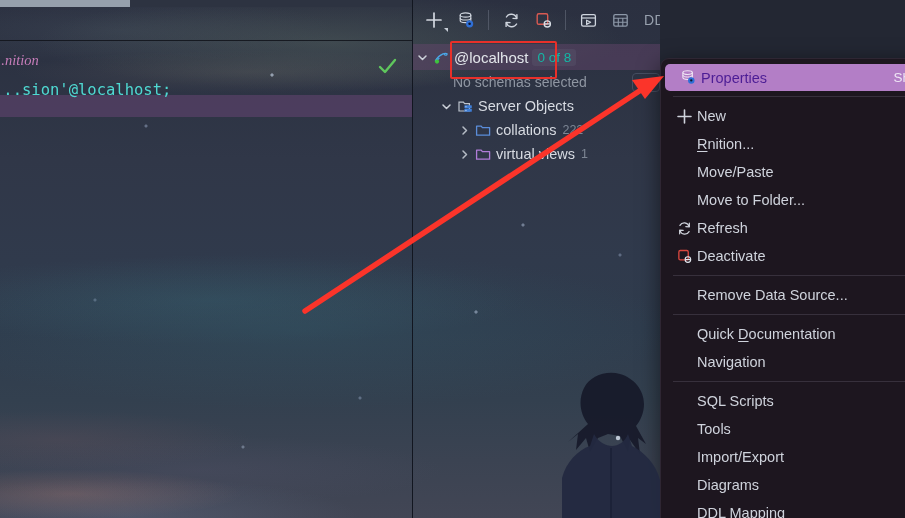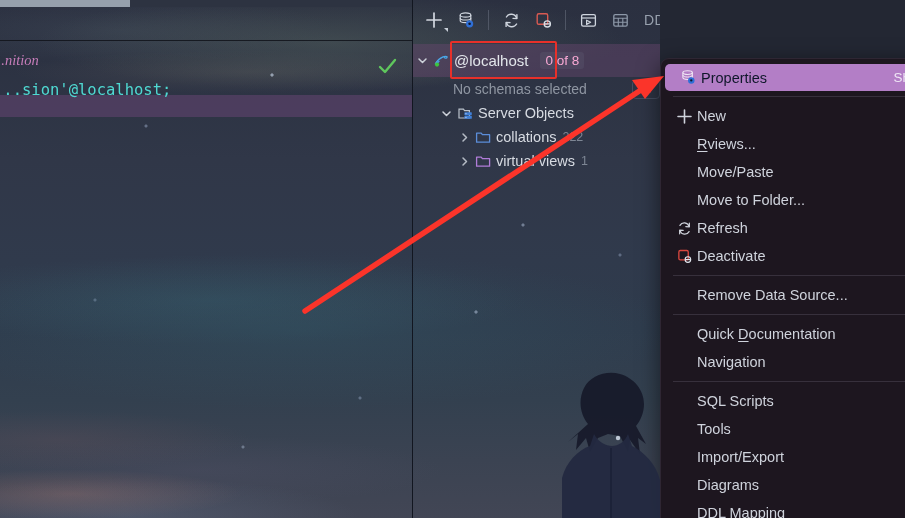--- a/index.html
+++ b/index.html
@@ -109,24 +109,24 @@
   }
 
   
   #db-tree{position:absolute;left:0;top:44px;width:247px;}
   .row{position:relative;height:24px;display:flex;align-items:center;font-size:14.5px;color:#d7dbe2;}
   .row .chev{width:18px;display:flex;align-items:center;justify-content:center;color:#aeb4bf;font-size:11px;}
   .row .ic{width:20px;display:flex;align-items:center;justify-content:center;margin-right:3px;}
   .row .label{white-space:nowrap;}
   .row .count{color:#7d8694;font-size:12.5px;margin-left:6px;}
 
-  #row-localhost{background:rgba(104,72,110,.45);height:33px;}
+  #row-localhost{background:rgba(104,72,110,.45);height:26px;}
   #row-localhost .label{font-size:15px;color:#e2e5ea;}
   #row-localhost .badge{
-    margin-left:12px;color:#f9a8d4;font-size:13.5px;
+    margin-left:4px;color:#14b8a6;font-size:13.5px;
     background:rgba(120,126,140,.16);border-radius:3px;padding:1px 5px;
   }
   #row-noschemas{
     position:relative;height:24px;display:flex;align-items:center;
     padding-left:40px;color:#8f96a2;font-size:14px;justify-content:space-between;
   }
   #row-noschemas .dots-btn{
     margin-left:8px;border:1px solid #454e61;border-radius:4px;
     width:26px;height:17px;display:flex;align-items:center;justify-content:center;
     color:#7f8794;font-size:11px;letter-spacing:1.5px;line-height:8px;
@@ -146,21 +146,21 @@
     position:relative;height:28px;display:flex;align-items:center;
     padding-left:10px;padding-right:10px;color:#cfd3dc;font-size:14.5px;
     box-sizing:border-box;
   }
   .mi .mic{width:26px;display:flex;align-items:center;justify-content:center;flex:0 0 26px;}
   .mi .mlabel{white-space:nowrap;}
   .mi .mshort{margin-left:auto;color:#9aa0ad;font-size:13.5px;white-space:nowrap;}
   .mi.selected{
     background:#b37ec6;margin:0 4px;border-radius:5px;height:27px;
   }
-  .mi.selected .mlabel{color:#0f172a;}
+  .mi.selected .mlabel{color:#4c1d95;}
   .mi.selected .mshort{color:#efe6f5;}
   .msep{height:1px;background:#37303c;margin:5px 12px 5px 12px;}
   .mi u{text-decoration:underline;text-underline-offset:2px;}
 
   
   #annotations{position:absolute;inset:0;pointer-events:none;}
   #red-box{
     position:absolute;left:450px;top:41px;width:103px;height:34px;
     border:2px solid #e8302a;border-radius:2px;
   }
@@ -351,21 +351,21 @@
       <span class="mic">
         <svg width="17" height="17" viewBox="0 0 17 17">
             <path d="M8.5 2 V15 M2 8.5 H15" stroke="#cfd3dc" stroke-width="1.6" stroke-linecap="round"></path>
           </svg>
       </span>
       <span class="mlabel">New</span>
     </div>
 
     <div class="mi">
       <span class="mic"></span>
-      <span class="mlabel"><u>R</u><span id="rename-rest">views...</span></span>
+      <span class="mlabel"><u>R</u><span id="rename-rest">nition...</span></span>
 
     </div>
 
     <div class="mi">
       <span class="mic"></span>
       <span class="mlabel">Move/Paste</span>
     </div>
 
     <div class="mi">
       <span class="mic"></span>

